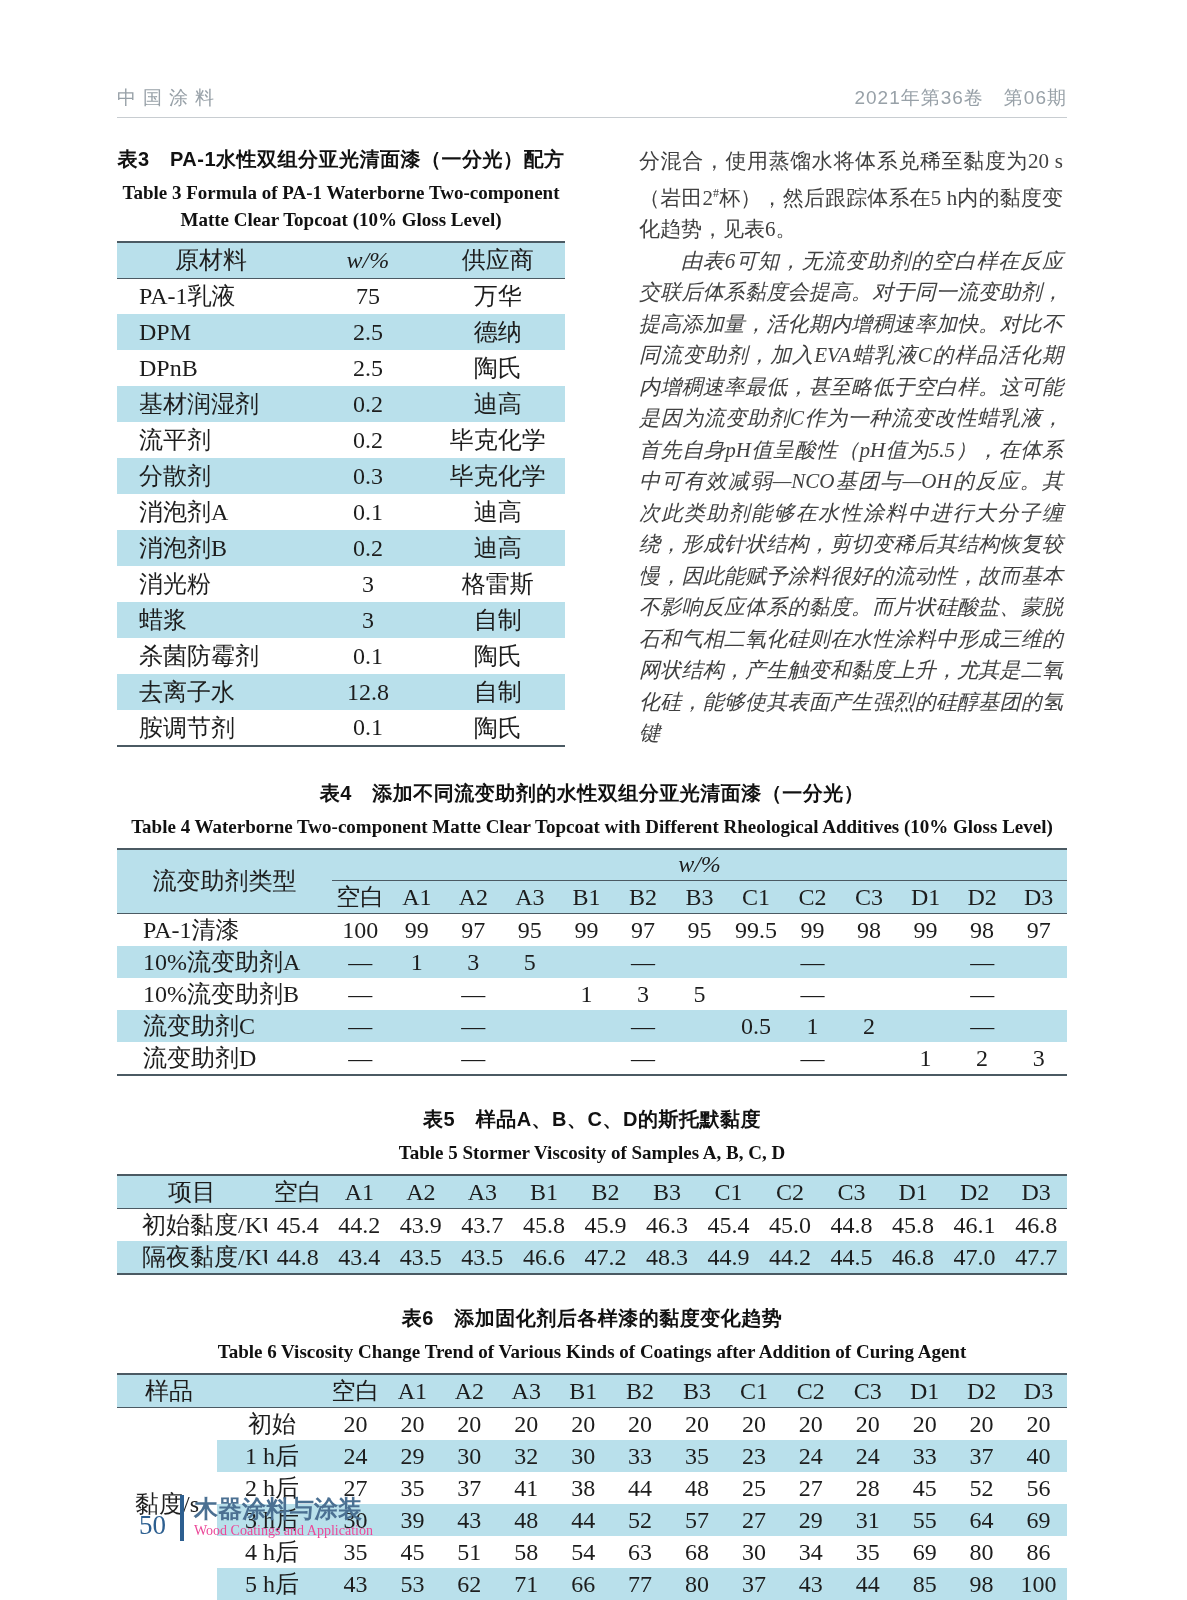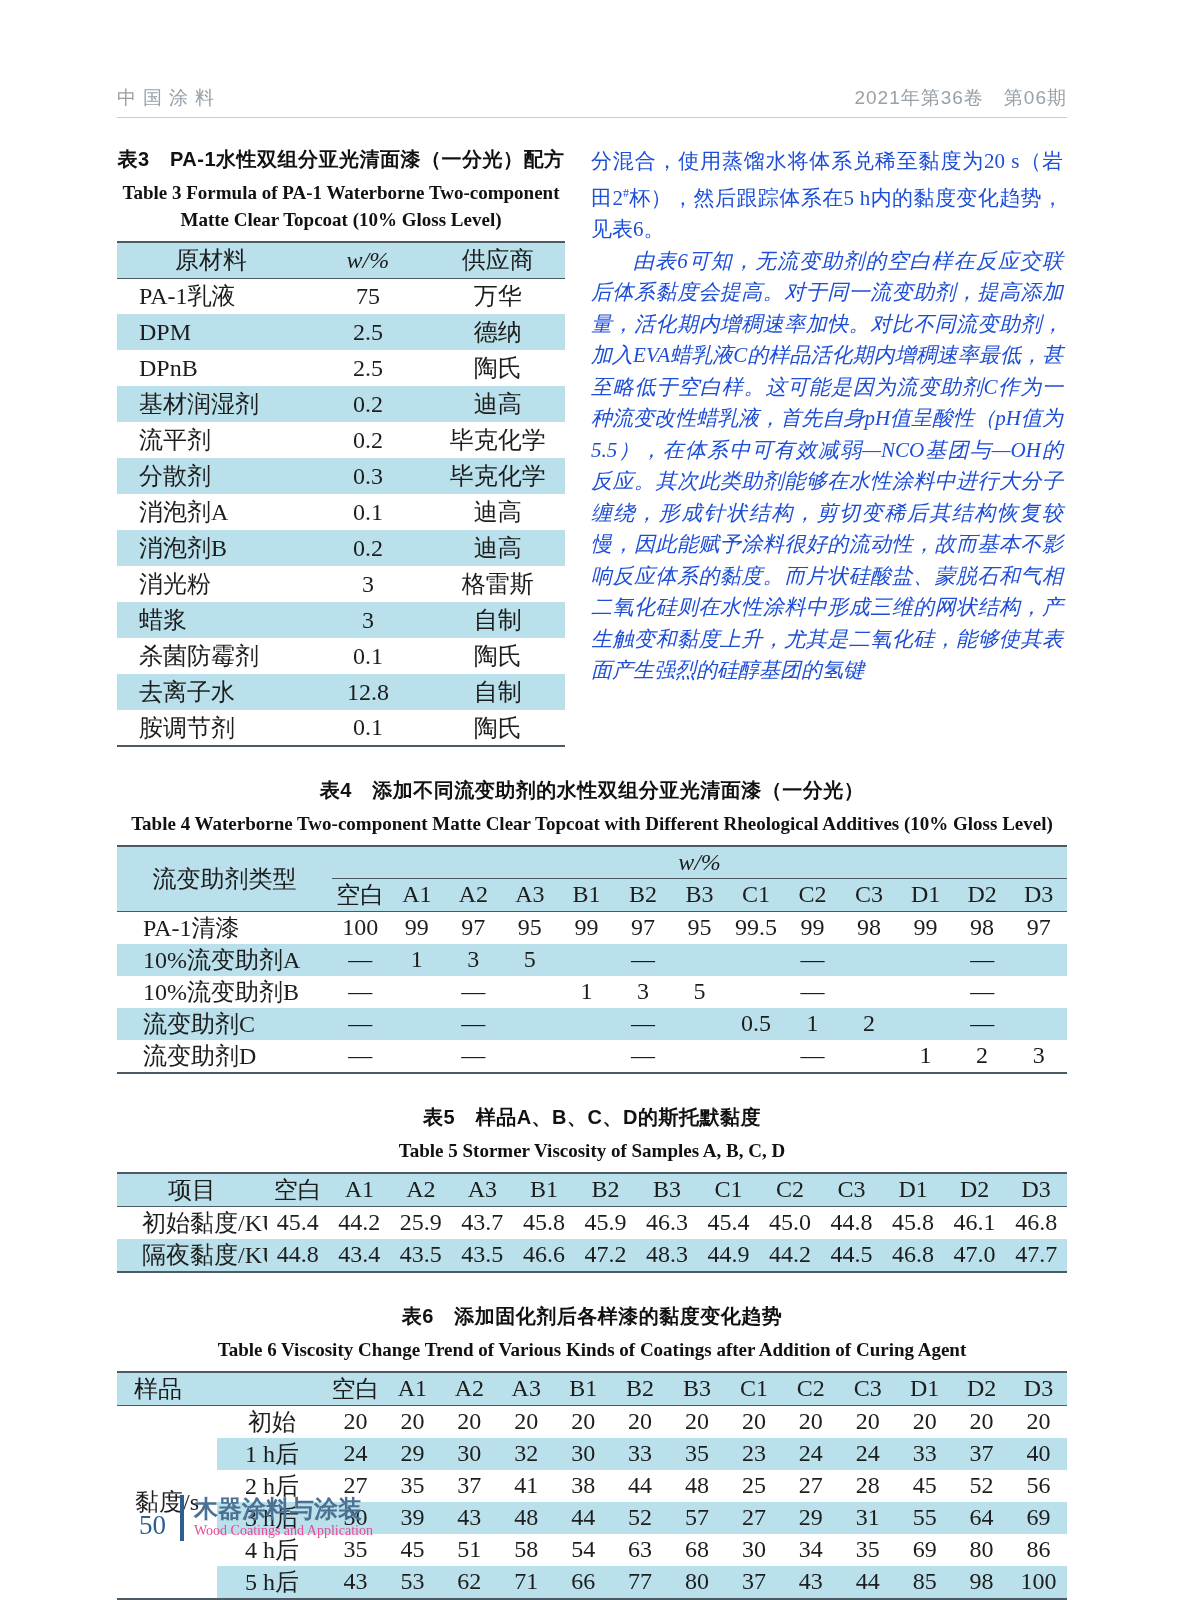--- a/index.html
+++ b/index.html
@@ -22,21 +22,21 @@
   .issue-info { letter-spacing:1px; }
   .header-rule { border:none; border-top:1px solid #c8cdd1; height:0; }
 
   
   .two-col { display:flex; gap:26px; }
   .col-left { width:448px; flex:none; }
   .col-right { width:472px; flex:none; }
   .top-row { margin-top:28px; }
 
   .body-text {
-    font-size:21px; line-height:31.5px; text-align:justify; color:#1d4ed8;
+    font-size:21px; line-height:31.5px; text-align:justify; color:#404040;margin-left:48px;
   }
   .indent { text-indent:2em;font-style:italic; }
   sup { font-size:12px; }
 
   
   .tbl-title-cn {
     font-family:"Liberation Sans", sans-serif;
     font-weight:bold; font-size:20px; text-align:center; color:#111;
     margin-bottom:6px; letter-spacing:0.5px;
   }
@@ -68,21 +68,21 @@
 
   
   .wide { margin-top:30px; }
   #t4 th, #t4 td, #t5 th, #t5 td, #t6 th, #t6 td { height:32px; }
   #t4 col.lblcol { width:215px; }
   #t4 td.lbl { text-align:left; padding-left:26px; }
   #t4 th.grp { border-bottom:1px solid #4b5a63; font-style:italic; }
   #t5 col.lblcol { width:150px; }
   #t5 td.lbl { text-align:right; padding-left:25px; }
   #t6 col.c1 { width:100px; } #t6 col.c2 { width:110px; }
-  #t6 th.lbl { text-align:left; padding-left:17px; }
+  #t6 th.lbl { text-align:left; padding-left:28px; }
   #t6 tr.stripe { background:#b9e0eb; }
   #t6 td.vlabel { background:#fff; }
 
   
   .page-footer {
     position:absolute; left:117px; top:1495px;
     display:flex; align-items:center;margin-left:22px;
   }
   .page-num {
     font-size:27px; color:#2d5f90; margin-right:14px; align-self:flex-end;
@@ -316,21 +316,21 @@
               <th>D1</th>
               <th>D2</th>
               <th>D3</th>
             </tr>
           </thead>
         <tbody>
             <tr>
               <td class="lbl">初始黏度/KU</td>
               <td>45.4</td>
               <td>44.2</td>
-              <td>25.9</td>
+              <td>43.9</td>
               <td>43.7</td>
               <td>45.8</td>
               <td>45.9</td>
               <td>46.3</td>
               <td>45.4</td>
               <td>45.0</td>
               <td>44.8</td>
               <td>45.8</td>
               <td>46.1</td>
               <td>46.8</td>

